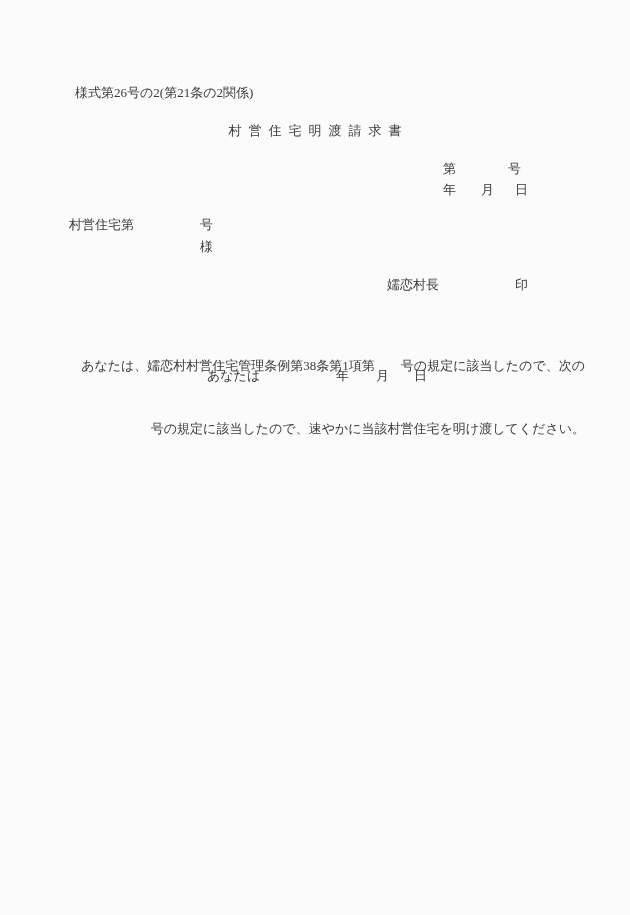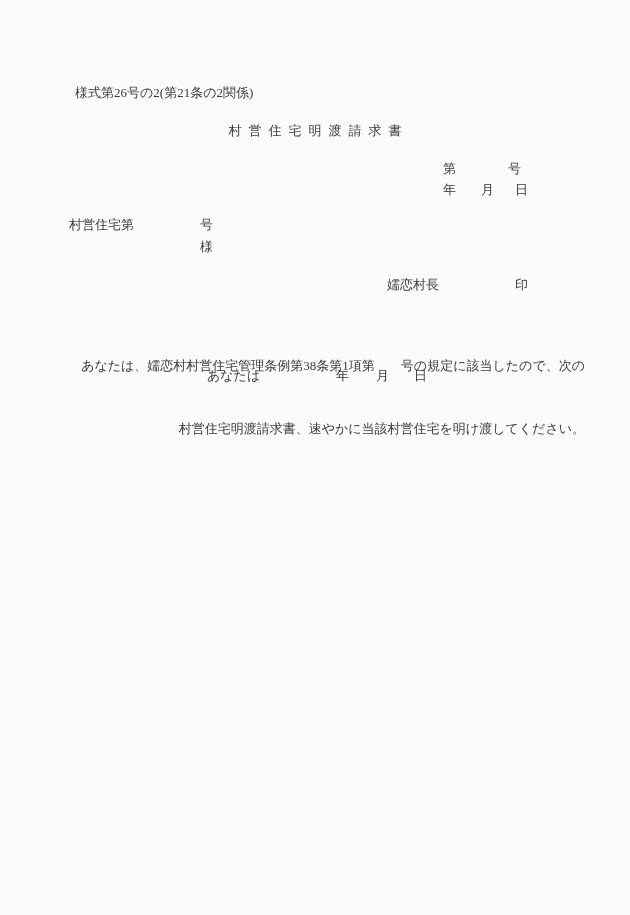--- a/index.html
+++ b/index.html
@@ -79,21 +79,21 @@
 
   <span class="abs addr-housing">村営住宅第</span>
   <span class="abs addr-suffix">号</span>
   <span class="abs addr-honorific">様</span>
 
   <span class="abs issuer-name">嬬恋村長</span>
   <span class="abs issuer-seal">印</span>
 
   <div class="abs body-text">
     <div class="body-line">　あなたは、嬬恋村村営住宅管理条例第38条第1項第　　号の規定に該当したので、次の</div>
-    <div class="body-line">村営住宅明渡請求書、速やかに当該村営住宅を明け渡してください。</div>
+    <div class="body-line">号の規定に該当したので、速やかに当該村営住宅を明け渡してください。</div>
   </div>
 
   <span class="abs due-label">あなたは</span>
   <span class="abs due-year">年</span>
   <span class="abs due-month">月</span>
   <span class="abs due-day">日</span>
 
 </div>
 
 </body></html>

